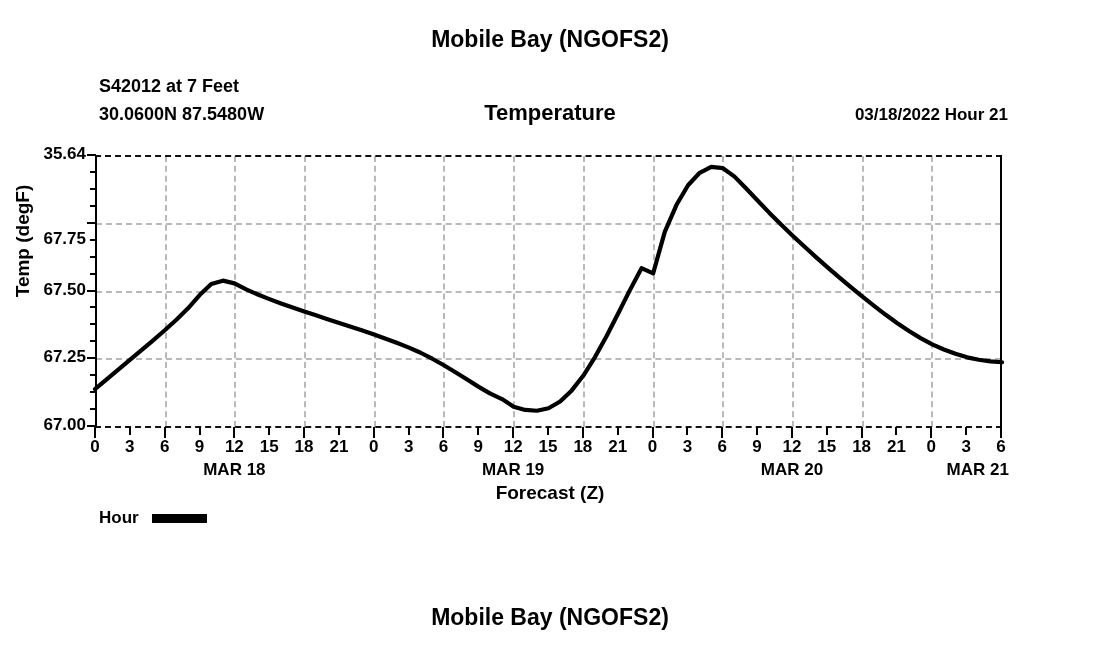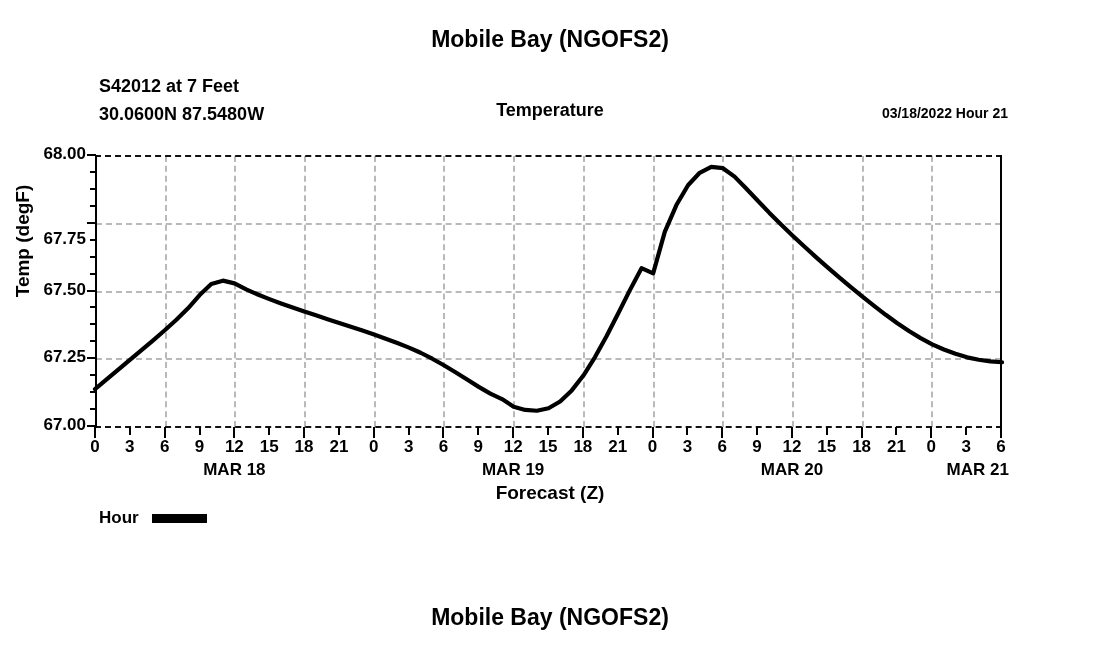--- a/index.html
+++ b/index.html
@@ -39,28 +39,28 @@
     left: 99px;
     font-size: 18px;
     font-weight: bold;
   }
 
   #param-title {
     top: 100px;
     left: 0;
     width: 1100px;
     text-align: center;
-    font-size: 18px;
+    font-size: 22px;
     font-weight: bold;
   }
 
   #run-time {
     top: 105px;
     right: 92px;
-    font-size: 14px;
+    font-size: 17px;
     font-weight: bold;
     white-space: nowrap;
   }
   #plot-frame-left {
     left: 95px;
     top: 155px;
     width: 2px;
     height: 273px;
     background: #000;
   }
@@ -241,21 +241,21 @@
 <div id="ytick-layer">
     <div class="abs ytick-major" style="top: 425px;"></div>
     <div class="abs ylabel-txt" style="top: 415px;">67.00</div>
     <div class="abs ytick-major" style="top: 357.25px;"></div>
     <div class="abs ylabel-txt" style="top: 347.25px; text-align: right;">67.25</div>
     <div class="abs ytick-major" style="top: 289.5px;"></div>
     <div class="abs ylabel-txt" style="top: 279.5px;">67.50</div>
     <div class="abs ytick-major" style="top: 221.75px;"></div>
     <div class="abs ylabel-txt" style="top: 229px;">67.75</div>
     <div class="abs ytick-major" style="top: 154px;"></div>
-    <div class="abs ylabel-txt" style="top: 144px;">68.00</div>
+    <div class="abs ylabel-txt" style="top: 144px;">35.64</div>
     <div class="abs ytick-minor" style="top: 408.062px;"></div>
     <div class="abs ytick-minor" style="top: 391.125px;"></div>
     <div class="abs ytick-minor" style="top: 374.188px;"></div>
     <div class="abs ytick-minor" style="top: 340.312px;"></div>
     <div class="abs ytick-minor" style="top: 323.375px;"></div>
     <div class="abs ytick-minor" style="top: 306.438px;"></div>
     <div class="abs ytick-minor" style="top: 272.562px;"></div>
     <div class="abs ytick-minor" style="top: 255.625px;"></div>
     <div class="abs ytick-minor" style="top: 238.688px;"></div>
     <div class="abs ytick-minor" style="top: 204.812px;"></div>

